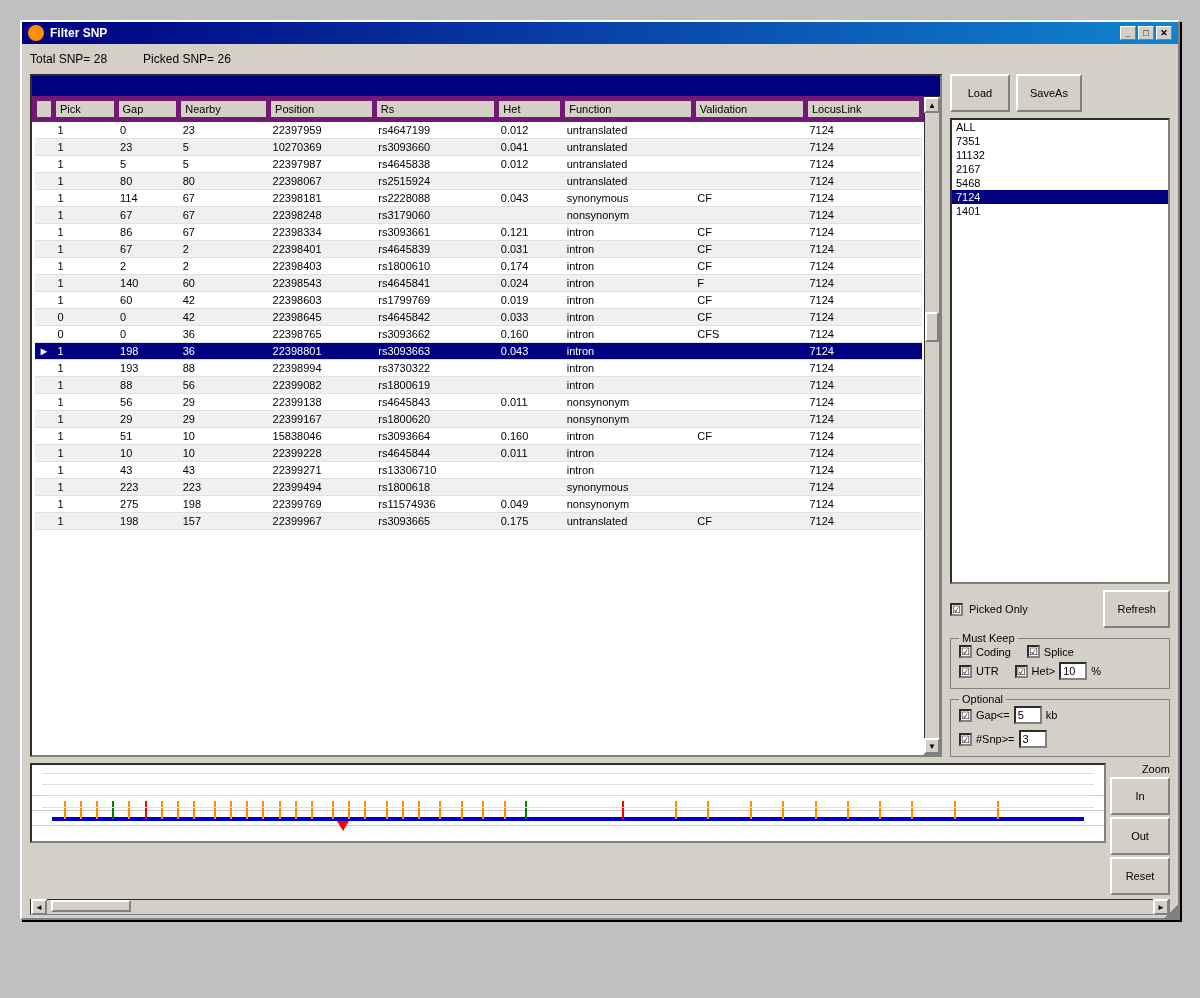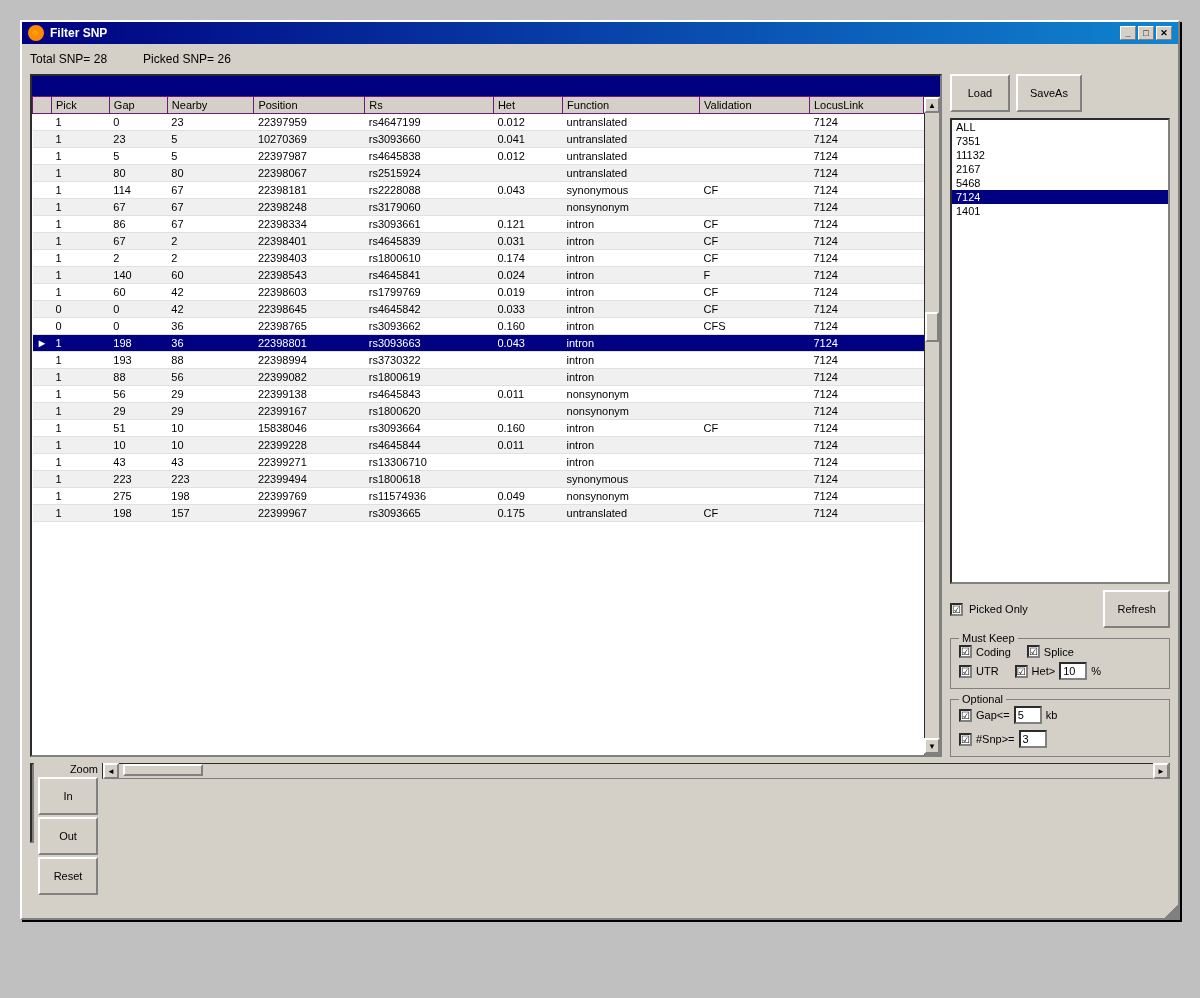--- a/index.html
+++ b/index.html
@@ -104,21 +104,21 @@
     }
     table {
       width: 100%;
       border-collapse: collapse;
       font-size: 11px;
     }
     table thead tr {
       background: #d4d0c8;
     }
     table thead th {
-      border: 1px solid #701a75;
+      border: 5px solid #701a75;
       padding: 2px 4px;
       text-align: left;
       font-weight: normal;
       background: #d4d0c8;
       white-space: nowrap;
     }
     table tbody tr {
       background: #fff;
     }
     table tbody tr:nth-child(even) {
@@ -203,20 +203,21 @@
       width: 32px;
       border: 2px inset #808080;
       background: #fff;
       font-size: 11px;
       padding: 1px 2px;
     }
     .bottom-section {
       margin-top: 6px;
       height: 145px;
       display: flex;
+      flex-direction: column;
       gap: 4px;
     }
     .genome-view {
       border: 2px inset #808080;
       background: #fff;
       height: 80px;
       position: relative;
       overflow: hidden;
     }
     .scrollbar-h {

